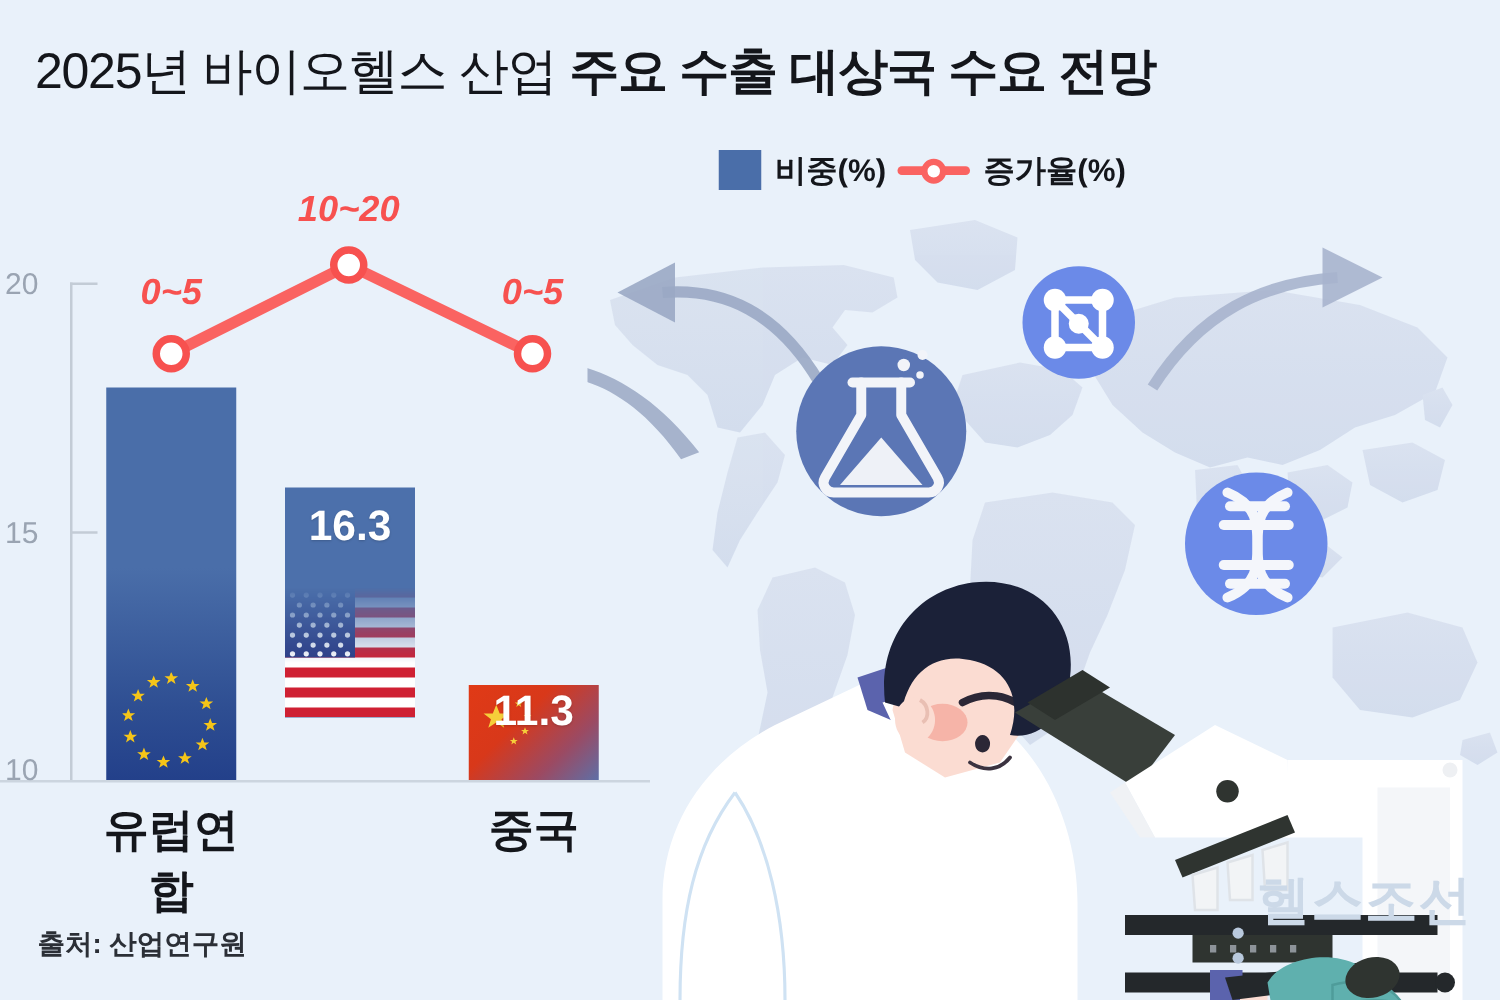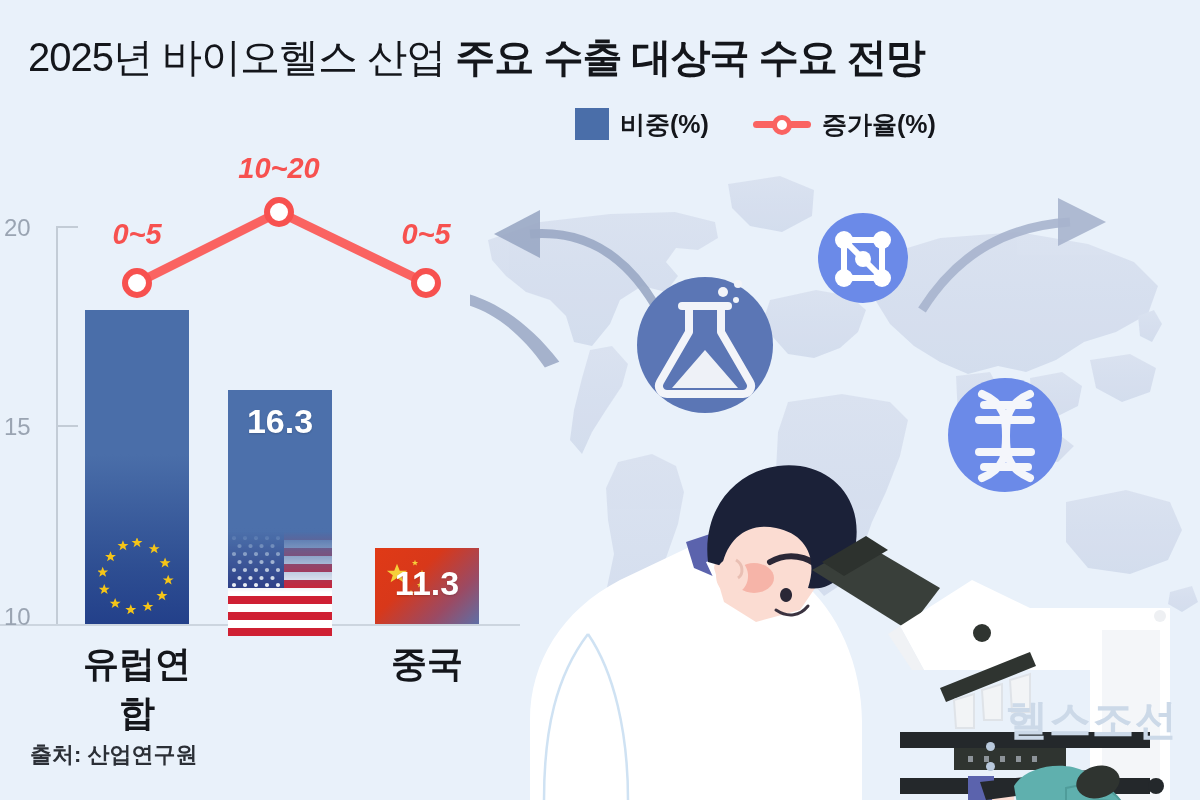--- a/index.html
+++ b/index.html
@@ -23,22 +23,22 @@
     color: #14161b;
     white-space: nowrap;
     letter-spacing: -1px;
   }
   .title .t-light { font-weight: 400; }
   .title .t-bold  { font-weight: 700; }
 
   
   .legend {
     position: absolute;
-    left: 575px; top: 104px;
-    display: flex; align-items: center; gap: 44px;
+    left: 575px; top: 116px;
+    display: flex; align-items: center; gap: 9px;
     height: 40px;
   }
   .legend-item { display: flex; align-items: center; gap: 11px; }
   .legend-swatch-bar {
     width: 34px; height: 32px;
     background: #4a6ea9;
   }
   .legend-swatch-line {
     position: relative;
     width: 58px; height: 20px;
@@ -410,21 +410,21 @@
           <g transform="translate(16,24)">
               <polygon points="0,-7 1.9,-2.2 7,-2.2 2.9,0.9 4.4,5.7 0,2.8 -4.4,5.7 -2.9,0.9 -7,-2.2 -1.9,-2.2"></polygon>
             </g>
           <g transform="translate(32,10)">
               <polygon points="0,-7 1.9,-2.2 7,-2.2 2.9,0.9 4.4,5.7 0,2.8 -4.4,5.7 -2.9,0.9 -7,-2.2 -1.9,-2.2"></polygon>
             </g>
         </g>
       </svg>
     </div>
 
-    <div class="bar b-us" style="left:228px; top:390px; height:246px;">
+    <div class="bar b-us" style="left:228px; top:390px; height:184px;">
       <span class="bar-value">16.3</span>
       <svg class="us-flag" viewBox="0 0 104 104" preserveAspectRatio="none">
         <rect x="0" y="0" width="104" height="104" fill="#ffffff"></rect>
         <g fill="#cf2033">
           <rect x="0" y="0" width="104" height="8"></rect>
           <rect x="0" y="16" width="104" height="8"></rect>
           <rect x="0" y="32" width="104" height="8"></rect>
           <rect x="0" y="48" width="104" height="8"></rect>
           <rect x="0" y="64" width="104" height="8"></rect>
           <rect x="0" y="80" width="104" height="8"></rect>
@@ -462,21 +462,21 @@
           <circle cx="6" cy="53" r="2.1"></circle>
             <circle cx="17" cy="53" r="2.1"></circle>
             <circle cx="28" cy="53" r="2.1"></circle>
             <circle cx="39" cy="53" r="2.1"></circle>
             <circle cx="50" cy="53" r="2.1"></circle>
         </g>
       </svg>
     </div>
 
     <div class="bar b-cn" style="left:375px; top:548px; height:76px;">
-      <span class="bar-value" style="top:16px;">11.3</span>
+      <span class="bar-value" style="top:2px;">11.3</span>
       <svg class="cn-stars" viewBox="0 0 56 48">
         <g fill="#f5cf3a">
           <g transform="translate(14,16) scale(1.45)">
               <polygon points="0,-7 1.9,-2.2 7,-2.2 2.9,0.9 4.4,5.7 0,2.8 -4.4,5.7 -2.9,0.9 -7,-2.2 -1.9,-2.2"></polygon>
             </g>
           <g transform="translate(32,5) scale(0.45)">
               <polygon points="0,-7 1.9,-2.2 7,-2.2 2.9,0.9 4.4,5.7 0,2.8 -4.4,5.7 -2.9,0.9 -7,-2.2 -1.9,-2.2"></polygon>
             </g>
           <g transform="translate(39,15) scale(0.45)">
               <polygon points="0,-7 1.9,-2.2 7,-2.2 2.9,0.9 4.4,5.7 0,2.8 -4.4,5.7 -2.9,0.9 -7,-2.2 -1.9,-2.2"></polygon>

